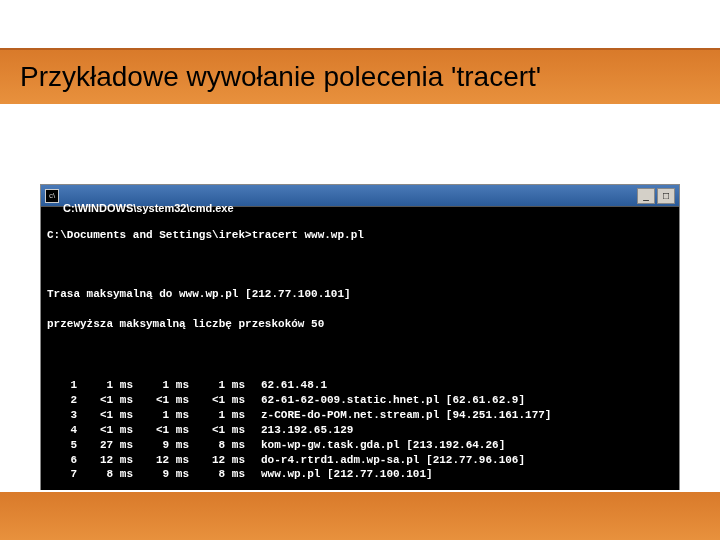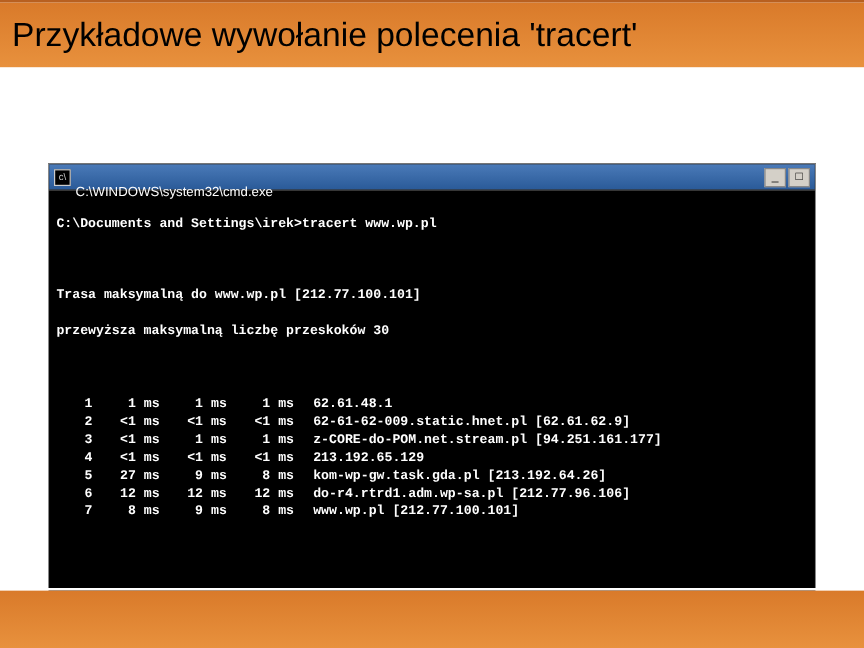--- a/index.html
+++ b/index.html
@@ -8,22 +8,23 @@
       height: 540px;
       background: #fff;
       font-family: Arial, sans-serif;
       overflow: hidden;
     }
     .header-band {
       background: linear-gradient(to bottom, #d97a2a, #e8913d);
       height: 56px;
       display: flex;
       align-items: center;
-      padding-left: 10px;
+      padding-left: 20px;
       border-top: 2px solid #b86020;
+      margin-top: 48px;
     }
     .page-title {
       font-size: 28px;
       color: #000;
       font-weight: normal;
     }
     .content-area {
       padding: 80px 40px 0 40px;
     }
     .cmd-window {
@@ -48,21 +49,21 @@
       margin-right: 4px;
       display: flex;
       align-items: center;
       justify-content: center;
       font-size: 8px;
       color: #ccc;
     }
     .cmd-title {
       color: #fff;
       font-size: 11px;
-      font-weight: normal;
+      font-weight: bold;
       flex: 1;
       margin-top: 24px;
     }
     .cmd-controls {
       display: flex;
       gap: 2px;
     }
     .cmd-ctrl {
       width: 18px;
       height: 16px;
@@ -120,21 +121,21 @@
       <div class="cmd-title">C:\WINDOWS\system32\cmd.exe</div>
       <div class="cmd-controls">
         <div class="cmd-ctrl">_</div>
         <div class="cmd-ctrl">□</div>
       </div>
     </div>
     <div class="cmd-body">
 <span class="cmd-line">C:\Documents and Settings\irek&gt;tracert www.wp.pl</span>
 <span class="cmd-line"> </span>
 <span class="cmd-line">Trasa maksymalną do www.wp.pl [212.77.100.101]</span>
-<span class="cmd-line">przewyższa maksymalną liczbę przeskoków 30</span>
+<span class="cmd-line">przewyższa maksymalną liczbę przeskoków 50</span>
 <span class="cmd-line"> </span>
 <div class="hops-table" id="hops"><div class="hop-row"><span class="hop-num">1</span><span class="hop-t1">1 ms</span><span class="hop-t2">1 ms</span><span class="hop-t3">1 ms</span><span class="hop-host">62.61.48.1</span></div><div class="hop-row"><span class="hop-num">2</span><span class="hop-t1">&lt;1 ms</span><span class="hop-t2">&lt;1 ms</span><span class="hop-t3">&lt;1 ms</span><span class="hop-host">62-61-62-009.static.hnet.pl [62.61.62.9]</span></div><div class="hop-row"><span class="hop-num">3</span><span class="hop-t1">&lt;1 ms</span><span class="hop-t2">1 ms</span><span class="hop-t3">1 ms</span><span class="hop-host">z-CORE-do-POM.net.stream.pl [94.251.161.177]</span></div><div class="hop-row"><span class="hop-num">4</span><span class="hop-t1">&lt;1 ms</span><span class="hop-t2">&lt;1 ms</span><span class="hop-t3">&lt;1 ms</span><span class="hop-host">213.192.65.129</span></div><div class="hop-row"><span class="hop-num">5</span><span class="hop-t1">27 ms</span><span class="hop-t2">9 ms</span><span class="hop-t3">8 ms</span><span class="hop-host">kom-wp-gw.task.gda.pl [213.192.64.26]</span></div><div class="hop-row"><span class="hop-num">6</span><span class="hop-t1">12 ms</span><span class="hop-t2">12 ms</span><span class="hop-t3">12 ms</span><span class="hop-host">do-r4.rtrd1.adm.wp-sa.pl [212.77.96.106]</span></div><div class="hop-row"><span class="hop-num">7</span><span class="hop-t1">8 ms</span><span class="hop-t2">9 ms</span><span class="hop-t3">8 ms</span><span class="hop-host">www.wp.pl [212.77.100.101]</span></div></div>
 <span class="cmd-line"> </span>
     </div>
   </div>
 </div>
 
 <div class="footer-band"></div>
 
 </body></html>

